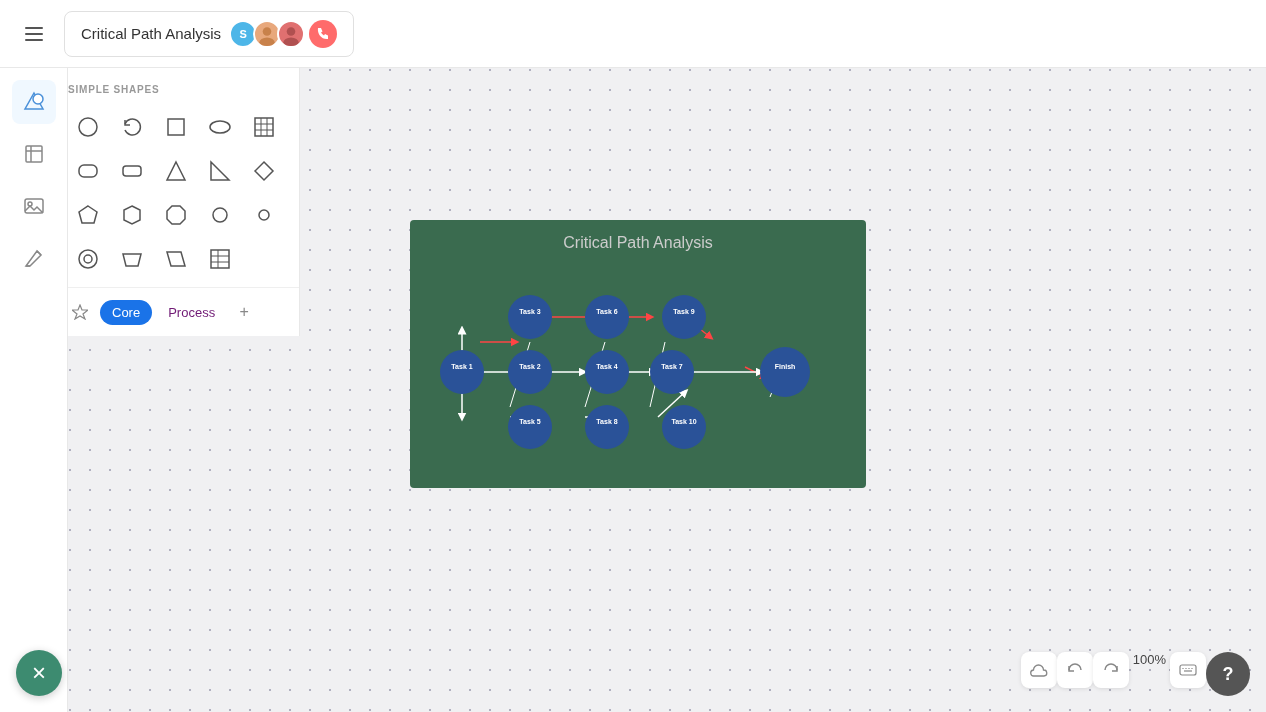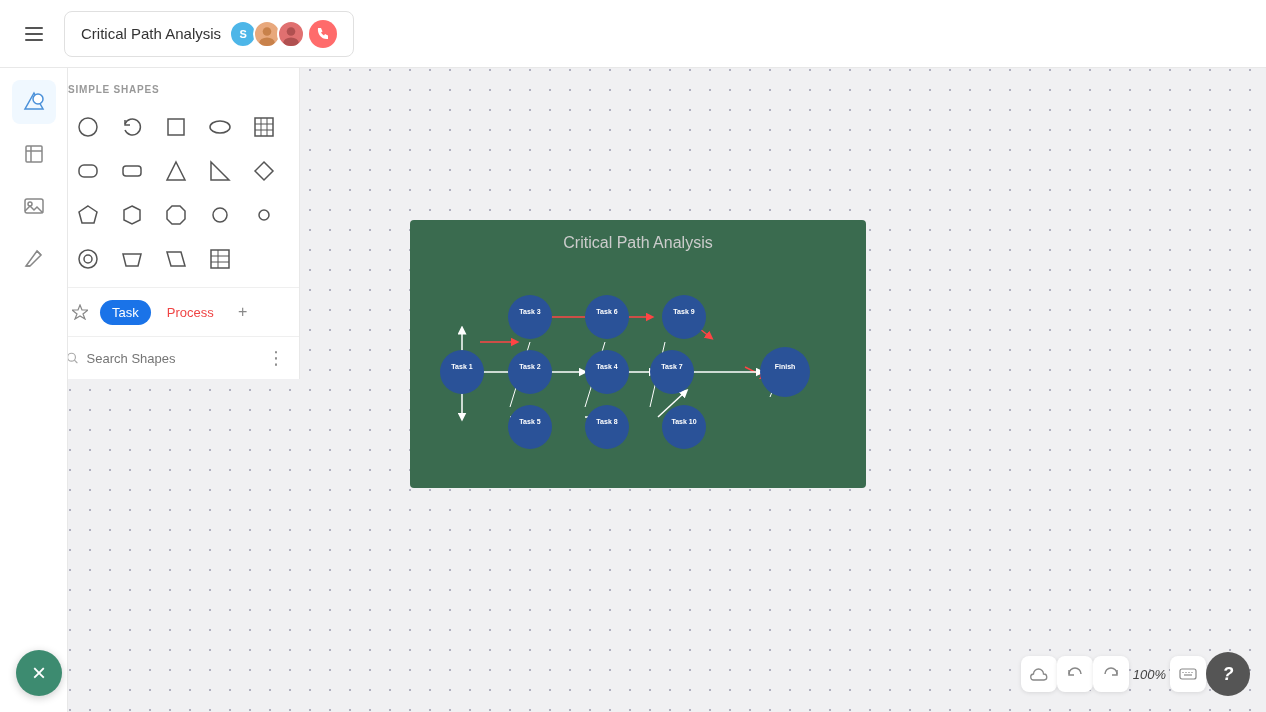--- a/index.html
+++ b/index.html
@@ -157,21 +157,21 @@
       align-items: center;
       padding: 8px 12px;
       gap: 4px;
       border-top: 1px solid #efefef;
     }
     .tab-item {
       padding: 5px 12px;
       border-radius: 16px;
       font-size: 13px;
       cursor: pointer;
-      color: #ef4444;
+      color: #701a75;
     }
     .tab-item.active {
       background: #1a73e8;
       color: white;
       font-weight: 500;
     }
     .tab-add {
       width: 26px; height: 26px;
       border-radius: 50%;
       display: flex; align-items: center; justify-content: center;
@@ -223,23 +223,22 @@
       width: 100%;
       height: calc(100% - 40px);
     }
 
     
     .bottom-toolbar {
       position: absolute;
       bottom: 16px;
       right: 16px;
       display: flex;
-      align-items: center;
+      align-items: flex-start;
       gap: 0;
-      font-style: italic;
     }
 
     .toolbar-btn {
       width: 36px; height: 36px;
       border-radius: 8px;
       display: flex; align-items: center; justify-content: center;
       cursor: pointer;
       color: #666;
       background: white;
       box-shadow: 0 1px 4px rgba(0,0,0,0.1);
@@ -463,33 +462,25 @@
       </div>
     </div>
   </div>
 
   <div class="tabs-bar">
     <div class="shape-btn" style="width:32px;height:32px;">
       <svg width="16" height="16" viewBox="0 0 16 16">
           <polygon points="8,1 10,6 16,6 11,10 13,15 8,12 3,15 5,10 0,6 6,6" fill="none" stroke="#888" stroke-width="1.2"></polygon>
         </svg>
     </div>
-    <div class="tab-item active">Task</div>
+    <div class="tab-item active">Core</div>
     <div class="tab-item">Process</div>
     <div class="tab-add">+</div>
   </div>
 
-  <div class="search-bar">
-    <svg width="16" height="16" viewBox="0 0 16 16" fill="none">
-      <circle cx="7" cy="7" r="5" stroke="#aaa" stroke-width="1.5"></circle>
-      <line x1="11" y1="11" x2="14" y2="14" stroke="#aaa" stroke-width="1.5" stroke-linecap="round"></line>
-    </svg>
-    <input class="search-input" type="text" placeholder="Search Shapes" style="">
-    <span class="search-more">⋮</span>
-  </div>
 </div>
 
 <div class="diagram-container">
   <div class="diagram-title">Critical Path Analysis</div>
   <svg class="diagram-svg" viewBox="0 0 456 228">
 
     <line x1="70" y1="80" x2="105" y2="80" stroke="#ff4444" stroke-width="1.5" marker-end="url(#arrowRed)"></line>
     <line x1="140" y1="55" x2="185" y2="55" stroke="#ff4444" stroke-width="1.5"></line>
     <line x1="210" y1="55" x2="240" y2="55" stroke="#ff4444" stroke-width="1.5" marker-end="url(#arrowRed)"></line>
     <line x1="275" y1="55" x2="300" y2="75" stroke="#ff4444" stroke-width="1.5" marker-end="url(#arrowRed)"></line>

